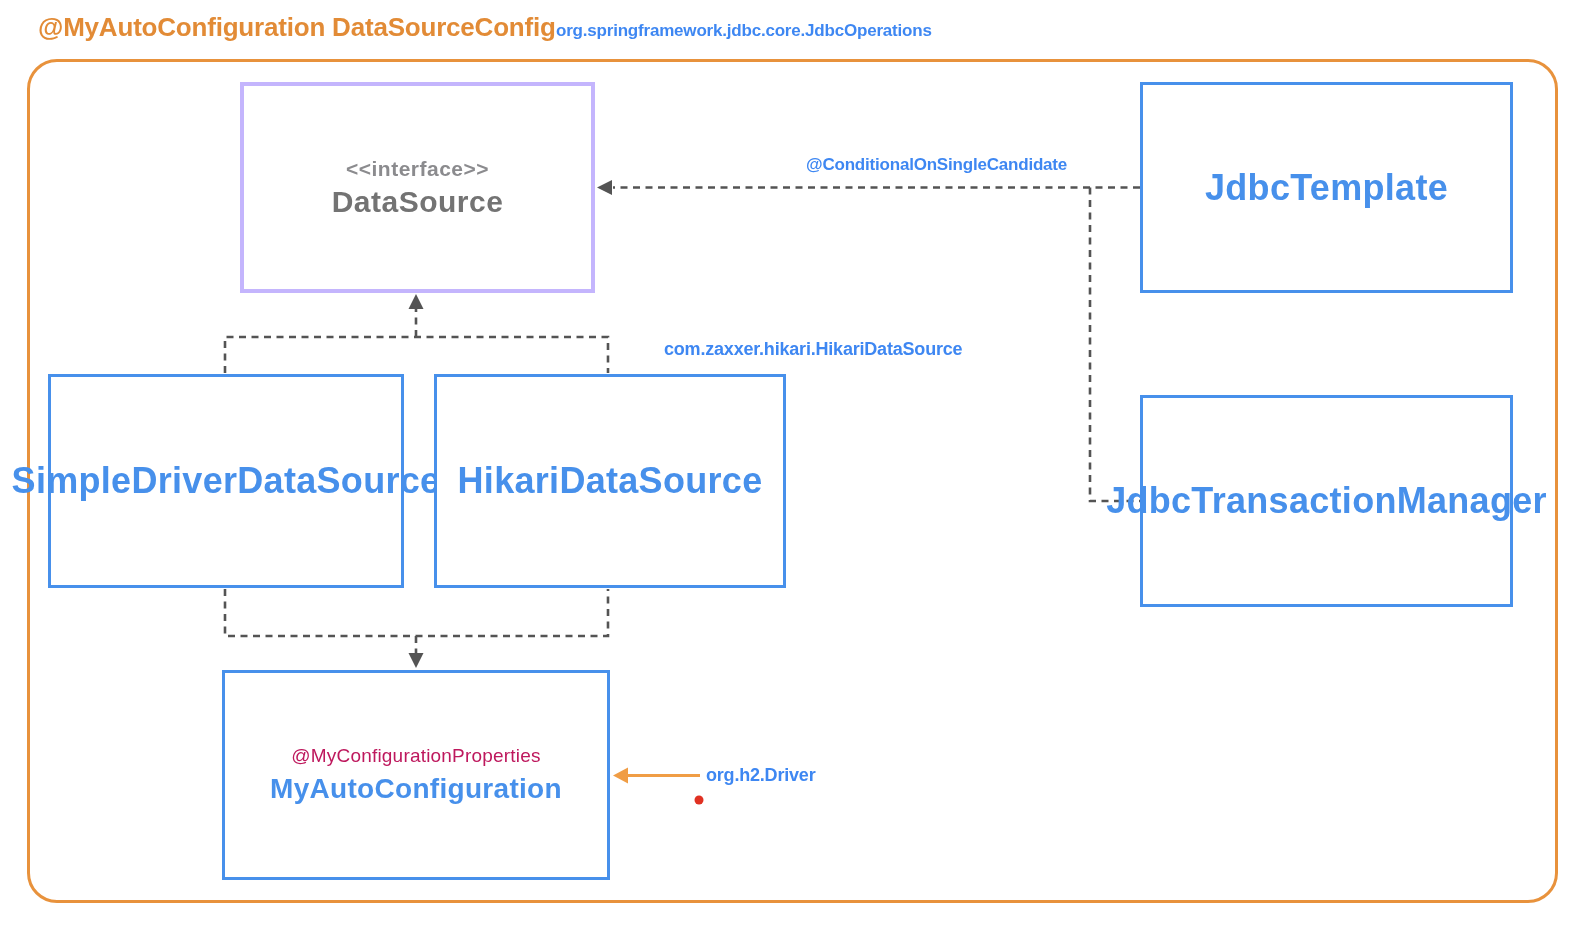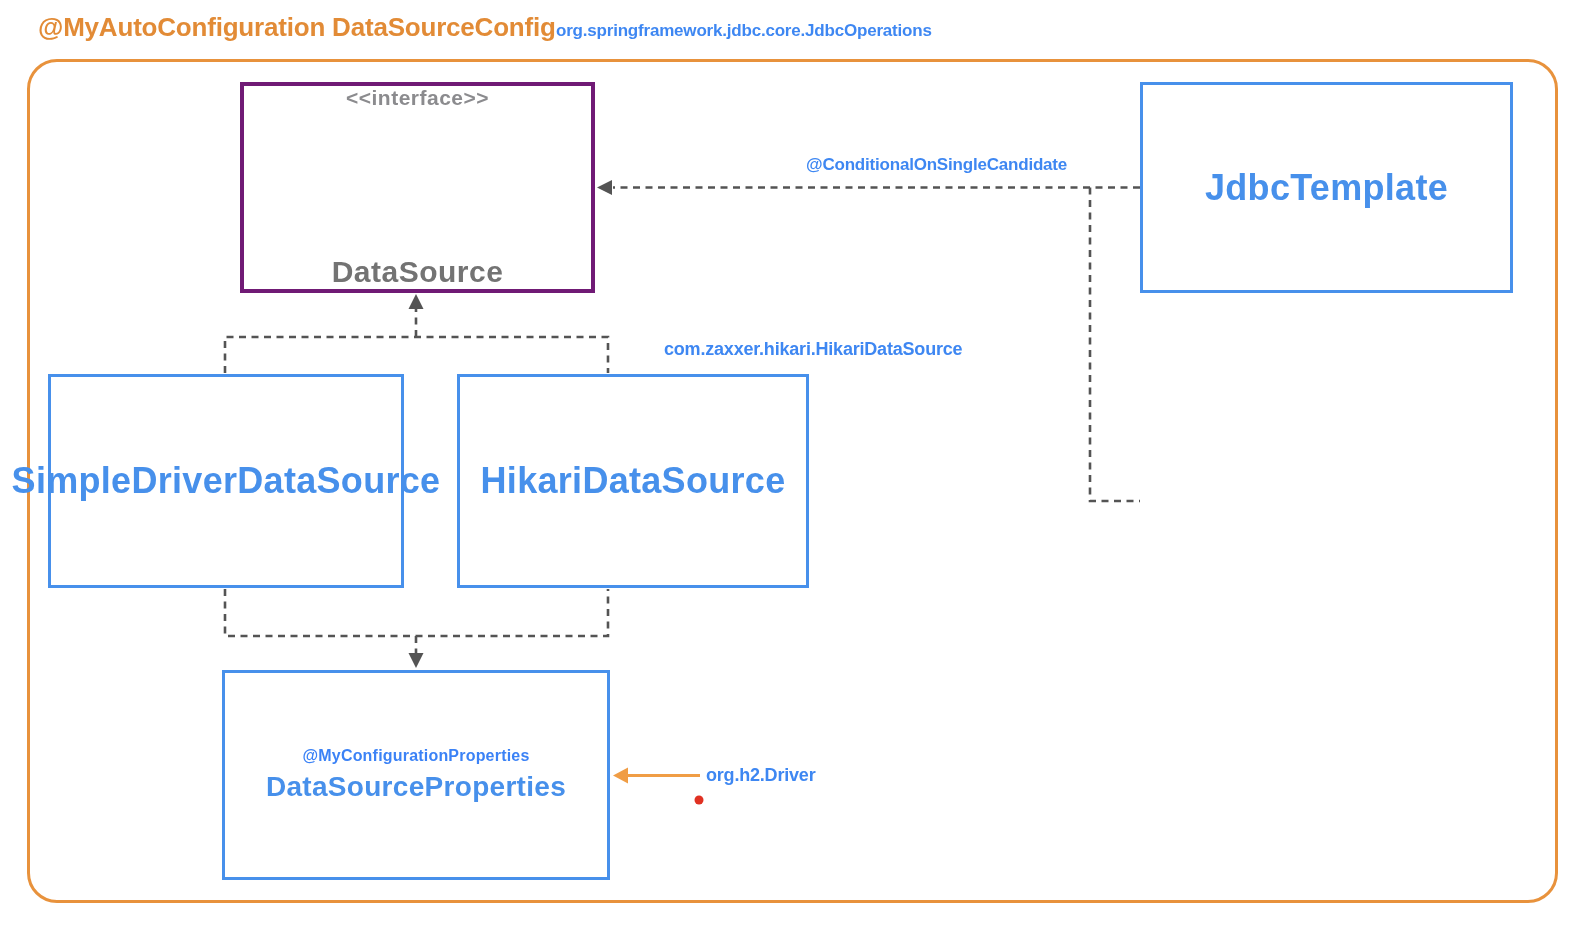--- a/index.html
+++ b/index.html
@@ -18,26 +18,26 @@
   .frame{
     position:absolute;left:27px;top:59px;width:1531px;height:844px;
     border:3px solid #E8923C;border-radius:30px;box-sizing:border-box;
   }
   .wires{position:absolute;left:0;top:0;width:1596px;height:932px;pointer-events:none;}
   .node{
     position:absolute;background:#ffffff;box-sizing:border-box;
     display:flex;flex-direction:column;align-items:center;justify-content:center;
     text-align:center;
   }
-  .node.gray{border:4px solid #701a75;justify-content:space-between;}
+  .node.gray{border:4px solid #c4b5fd;}
   .node.blue{border:3px solid #4790EB;}
   .stereotype{font-size:21px;font-weight:bold;color:#8B8B8E;letter-spacing:0.5px;}
   .gray-name{font-size:30px;font-weight:bold;color:#737373;letter-spacing:0.5px;margin-top:4px;}
   .blue-name{font-size:36px;font-weight:bold;color:#4790EB;letter-spacing:0.3px;}
-  .annotation{font-size:16px;font-weight:bold;color:#3b82f6;letter-spacing:0.2px;}
+  .annotation{font-size:19px;font-weight:normal;color:#be185d;letter-spacing:0.2px;}
   .dsp-name{font-size:28px;font-weight:bold;color:#4790EB;letter-spacing:0.3px;margin-top:6px;}
   .float-label{
     position:absolute;font-size:17px;font-weight:bold;color:#3E87F2;
     letter-spacing:-0.2px;white-space:nowrap;
   }
 </style>
 </head>
 <body>
 
 <div class="canvas">
@@ -74,28 +74,31 @@
   </div>
 
   <div class="node blue" style="left:1140px;top:82px;width:373px;height:211px">
     <div class="blue-name">JdbcTemplate</div>
   </div>
 
   <div class="node blue" style="left:48px;top:374px;width:356px;height:214px">
     <div class="blue-name">SimpleDriverDataSource</div>
   </div>
 
-  <div class="node blue" style="left:457px;top:374px;width:352px;height:214px">
+  <div class="node blue" style="left:434px;top:374px;width:352px;height:214px">
     <div class="blue-name">HikariDataSource</div>
   </div>
 
+  <div class="node blue" style="left:1140px;top:395px;width:373px;height:212px">
+    <div class="blue-name">JdbcTransactionManager</div>
+  </div>
 
   <div class="node blue" style="left:222px;top:670px;width:388px;height:210px">
     <div class="annotation">@MyConfigurationProperties</div>
-    <div class="dsp-name">DataSourceProperties</div>
+    <div class="dsp-name">MyAutoConfiguration</div>
   </div>
 
   <span class="float-label" style="left:806px;top:155px;">@ConditionalOnSingleCandidate</span>
 
   <span class="float-label" style="left:664px;top:339px;font-size:18px;">com.zaxxer.hikari.HikariDataSource</span>
 
   <span class="float-label" style="left:706px;top:765px;font-size:18px;text-align:center;">org.h2.Driver</span>
 
 </div>
 

